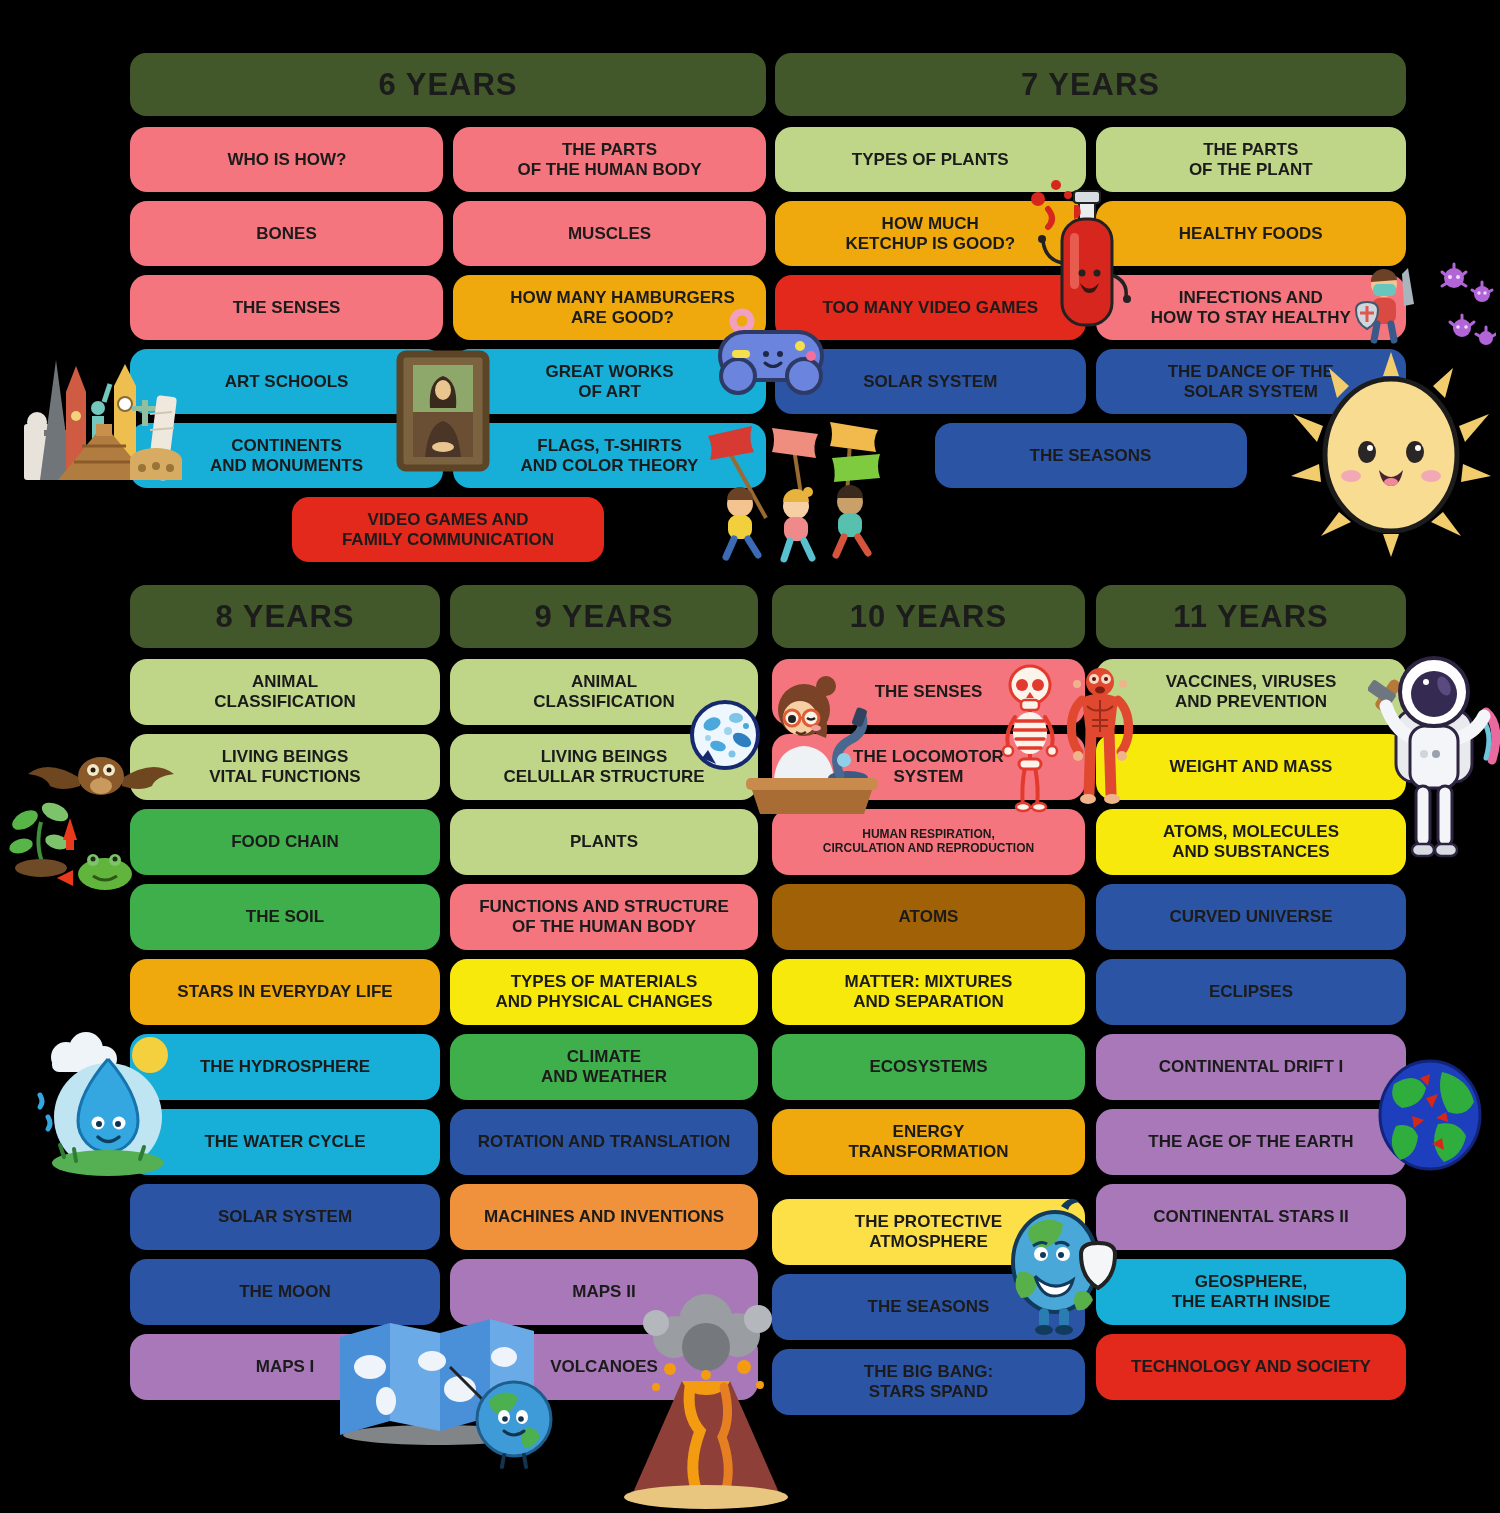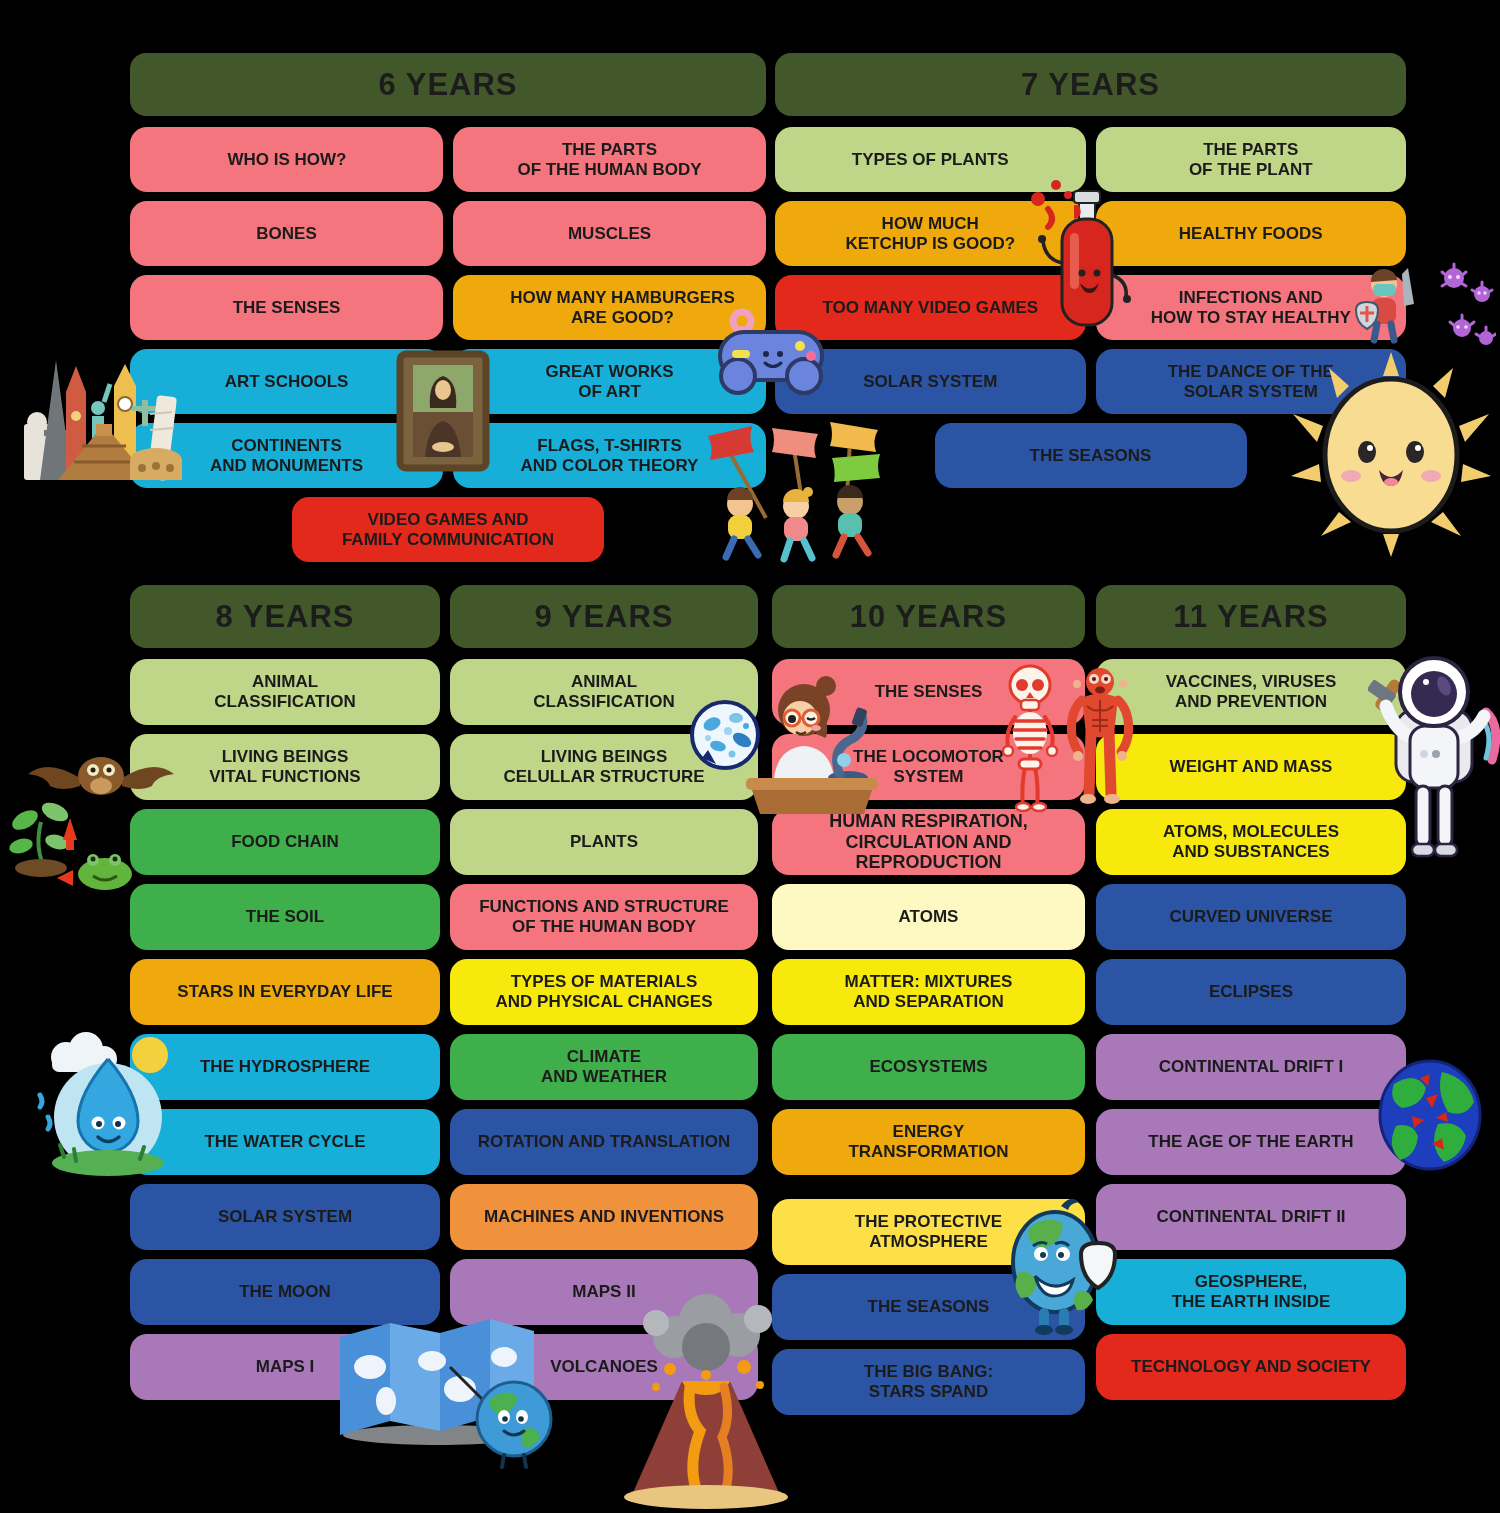--- a/index.html
+++ b/index.html
@@ -13,21 +13,21 @@
   #g4{left:772px;top:585px;width:313px;}
   #g5{left:1096px;top:585px;width:310px;}
   .hdr{grid-column:1/-1;height:63px;border-radius:16px;display:flex;align-items:center;
        justify-content:center;font-weight:bold;font-size:31px;letter-spacing:1px;
        color:#1c1c1c;margin-bottom:2px;}
   .pill{height:65px;border-radius:17px;display:flex;align-items:center;justify-content:center;
         text-align:center;font-weight:bold;font-size:17px;line-height:1.15;color:#1b1b1b;
         white-space:pre-line;padding:0 10px;box-sizing:border-box;cursor:pointer;}
   .bottom .pill{height:66px;}
   .pill.center{grid-column:1/-1;width:312px;justify-self:center;}
-  .pill.small{font-size:18px;text-align:center;}
+  .pill.small{font-size:12px;text-align:center;}
   .illu{position:absolute;z-index:2;pointer-events:none;}
   .illu svg{width:100%;height:100%;display:block;}
 </style>
 </head>
 <body>
 
 <div id="canvas">
 
   <div class="group top" id="g0">
       <div class="hdr" style="background: rgb(67, 88, 42);">6 YEARS</div>
@@ -98,21 +98,21 @@
       <div class="pill" style="background: rgb(168, 120, 184);">MAPS II</div>
       <div class="pill" style="background: rgb(168, 120, 184);">VOLCANOES</div>
     </div>
   <div class="group bottom" id="g4">
       <div class="hdr" style="background: rgb(67, 88, 42);">10 YEARS</div>
       <div class="pill" style="background: rgb(245, 117, 126);">THE SENSES</div>
       <div class="pill" style="background: rgb(245, 117, 126);">THE LOCOMOTOR
 SYSTEM</div>
       <div class="pill small" style="background: rgb(245, 117, 126);">HUMAN RESPIRATION,
 CIRCULATION AND REPRODUCTION</div>
-      <div class="pill" style="background: #fef9c3;">ATOMS</div>
+      <div class="pill" style="background: #a16207;">ATOMS</div>
       <div class="pill" style="background: rgb(248, 233, 13);">MATTER: MIXTURES
 AND SEPARATION</div>
       <div class="pill" style="background: rgb(63, 175, 75);">ECOSYSTEMS</div>
       <div class="pill" style="background: rgb(239, 169, 13);">ENERGY
 TRANSFORMATION</div>
       <div class="pill" style="background: #fde047; margin-top: 15px;">THE PROTECTIVE
 ATMOSPHERE</div>
       <div class="pill" style="background: rgb(44, 84, 165);">THE SEASONS</div>
       <div class="pill" style="background: rgb(44, 84, 165);">THE BIG BANG:
 STARS SPAND</div>
@@ -121,21 +121,21 @@
       <div class="hdr" style="background: rgb(67, 88, 42);">11 YEARS</div>
       <div class="pill" style="background: rgb(191, 214, 136);">VACCINES, VIRUSES
 AND PREVENTION</div>
       <div class="pill" style="background: rgb(248, 233, 13);">WEIGHT AND MASS</div>
       <div class="pill" style="background: rgb(248, 233, 13);">ATOMS, MOLECULES
 AND SUBSTANCES</div>
       <div class="pill" style="background: rgb(44, 84, 165);">CURVED UNIVERSE</div>
       <div class="pill" style="background: rgb(44, 84, 165);">ECLIPSES</div>
       <div class="pill" style="background: rgb(168, 120, 184);">CONTINENTAL DRIFT I</div>
       <div class="pill" style="background: rgb(168, 120, 184);">THE AGE OF THE EARTH</div>
-      <div class="pill" style="background: rgb(168, 120, 184);">CONTINENTAL DRIFT II</div>
+      <div class="pill" style="background: rgb(168, 120, 184);">CONTINENTAL STARS II</div>
       <div class="pill" style="background: rgb(23, 174, 216);">GEOSPHERE,
 THE EARTH INSIDE</div>
       <div class="pill" style="background: rgb(227, 40, 28);">TECHNOLOGY AND SOCIETY</div>
     </div>
 
   <div class="illu" style="left:22px;top:352px;width:164px;height:132px">
     <svg viewBox="0 0 164 132">
       <rect x="2" y="72" width="26" height="56" rx="3" fill="#e7e3da"></rect>
         <circle cx="15" cy="70" r="10" fill="#e7e3da"></circle>
       <polygon points="34,8 18,128 50,128" fill="#6f7579"></polygon>

